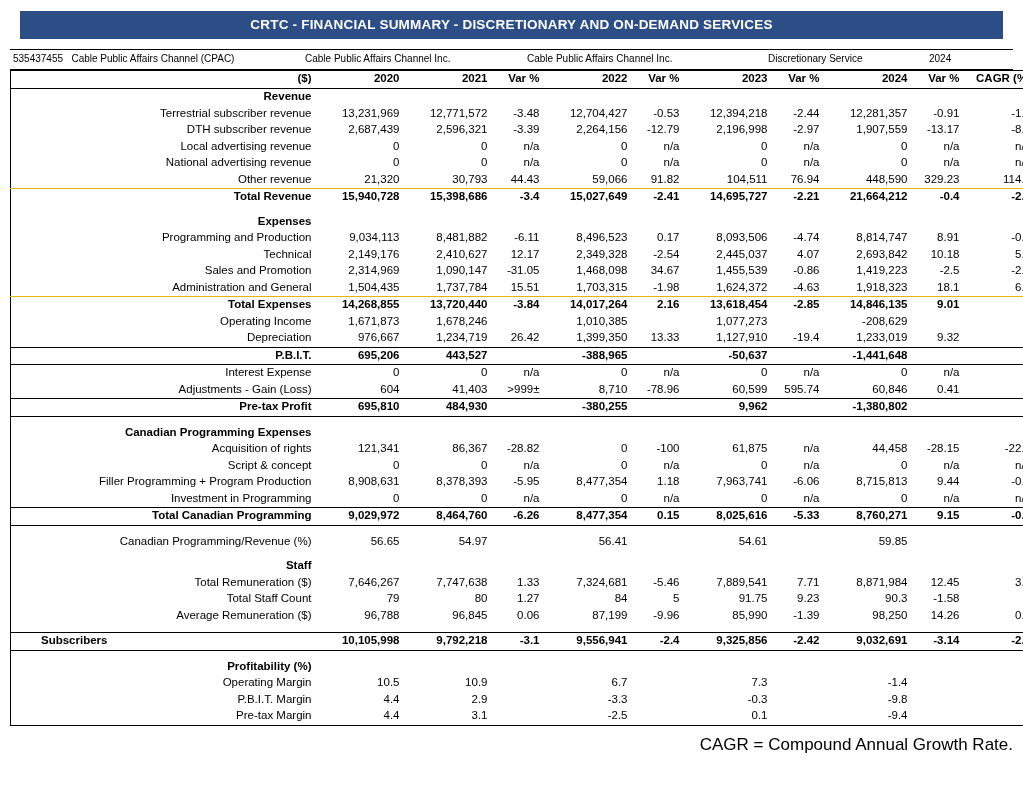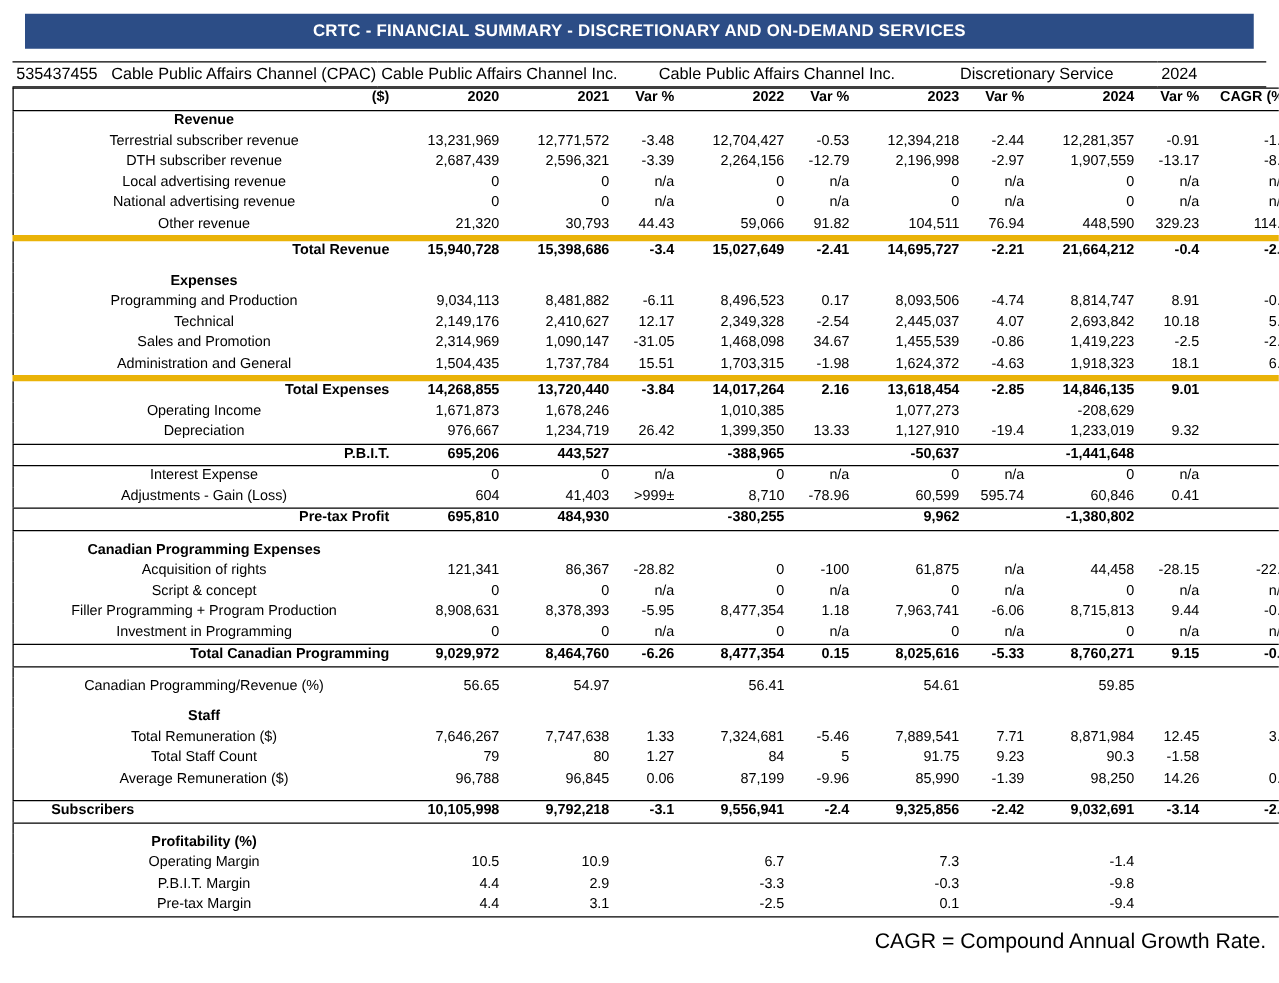--- a/index.html
+++ b/index.html
@@ -57,49 +57,49 @@
   }
   .info-table tr.hdr td {
     font-weight: bold;
     font-size: 10.5px;
     border-top: 1.5px solid #000;
     border-bottom: none;
   }
   .info-table tr.val td {
     border-top: 1px solid #000;
     border-bottom: 1.5px solid #000;
-    font-size: 13px;
+    font-size: 10px;
   }
 
   
   .fin {
     margin-top: 0px;
   }
   .fin td {
     padding: 0 4px 1px 4px;
   }
   .fin td.label {
-    text-align: center;
+    text-align: right;
     padding-left: 4px;
   }
   .fin td.num {
     text-align: right;
   }
   .fin tr.colhdr td {
     font-weight: bold;
     text-align: right;
     border-bottom: 1.5px solid #000;
     padding-bottom: 2px;
   }
   .fin tr.section td {
     font-weight: bold;
   }
   .fin tr.total td {
     font-weight: bold;
-    border-top: 5px solid #eab308;
+    border-top: 1px solid #eab308;
   }
   .fin tr.total td.label {
     text-align: right;
   }
   .fin tr.bigtotal td {
     font-weight: bold;
     border-top: 1.5px solid #000;
     border-bottom: 1.5px solid #000;
   }
   .fin tr.bigtotal td.label {

